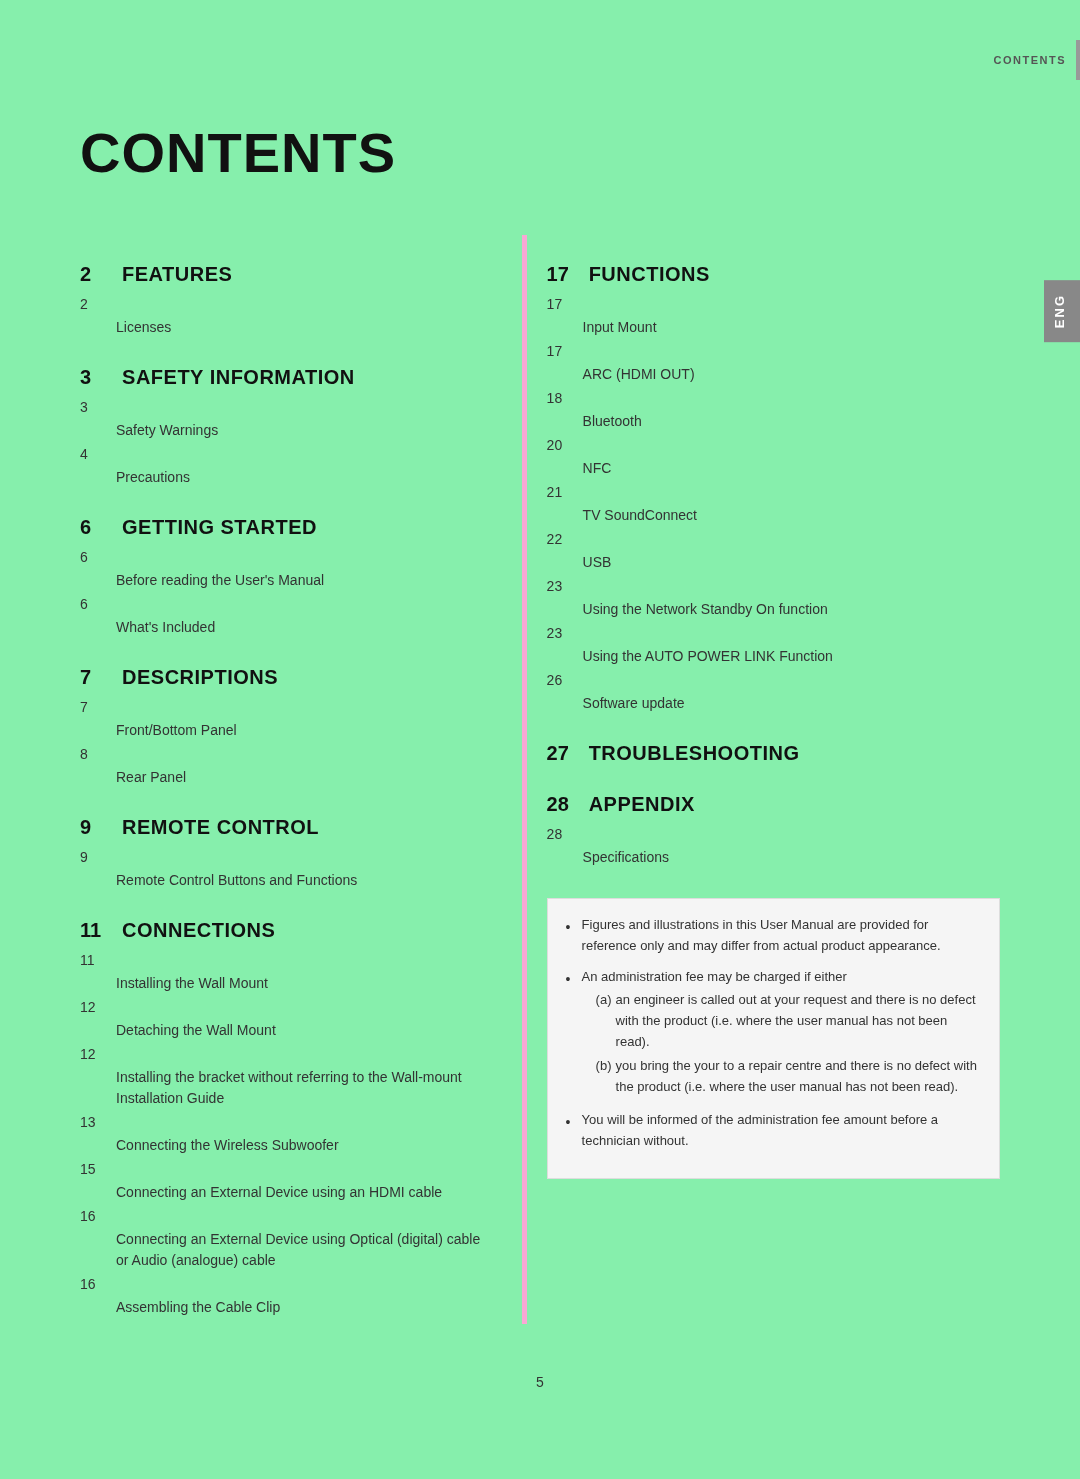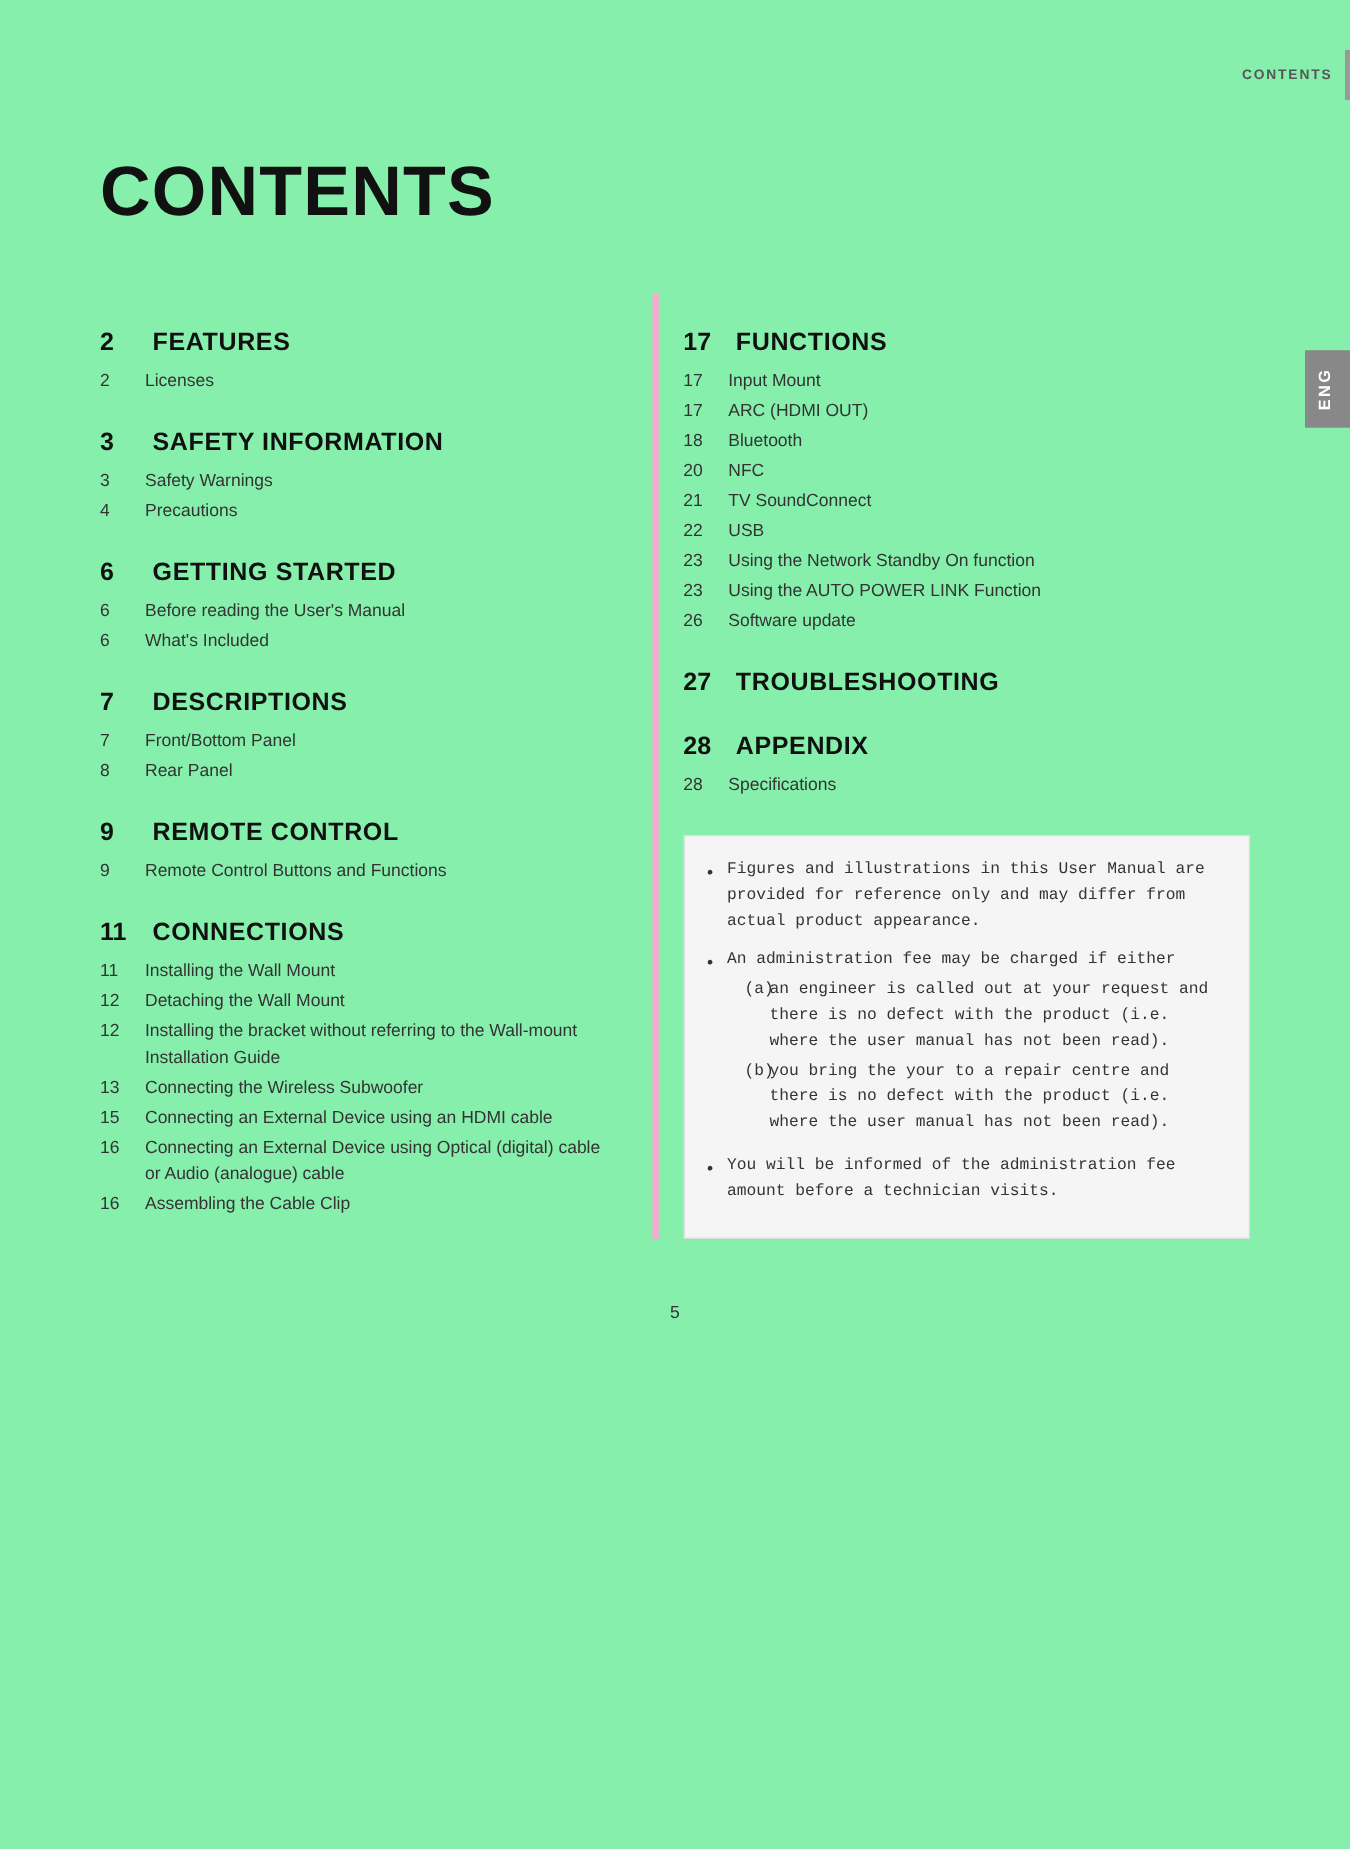--- a/index.html
+++ b/index.html
@@ -132,20 +132,21 @@
     .item-num {
       min-width: 36px;
       color: #333;
       font-size: 14px;
     }
 
     .item-text {
       font-size: 14px;
       color: #333;
       line-height: 1.5;
+      margin-top: 23px;
     }
 
     
     .notes-box {
       margin-top: 30px;
       background: #f5f5f5;
       border: 1px solid #ddd;
       padding: 16px 18px;
       font-size: 13px;
       color: #333;
@@ -159,21 +160,20 @@
     }
 
     .note-bullet {
       min-width: 16px;
       font-size: 14px;
       margin-top: 1px;
     }
 
     .note-content {
       flex: 1;
-      font-family: Liberation Mono, monospace;
     }
 
     .note-sub {
       margin-left: 14px;
       margin-top: 3px;
     }
 
     .note-sub-item {
       display: flex;
       align-items: flex-start;
@@ -396,21 +396,21 @@
                   <span>an engineer is called out at your request and there is no defect with the product (i.e. where the user manual has not been read).</span>
                 </div>
                 <div class="note-sub-item">
                   <span class="note-sub-label">(b)&nbsp;</span>
                   <span>you bring the your to a repair centre and there is no defect with the product (i.e. where the user manual has not been read).</span>
                 </div>
               </div></div>
           </div>
           <div class="note-item">
             <span class="note-bullet">•</span>
-            <div class="note-content"><span>You will be informed of the administration fee amount before a technician visits.</span></div>
+            <div class="note-content"><span>You will be informed of the administration fee amount before a technician without.</span></div>
           </div>
         </div>
       </div>
 
   </div>
 
   <div class="page-number">5</div>
 
 </div>
 

